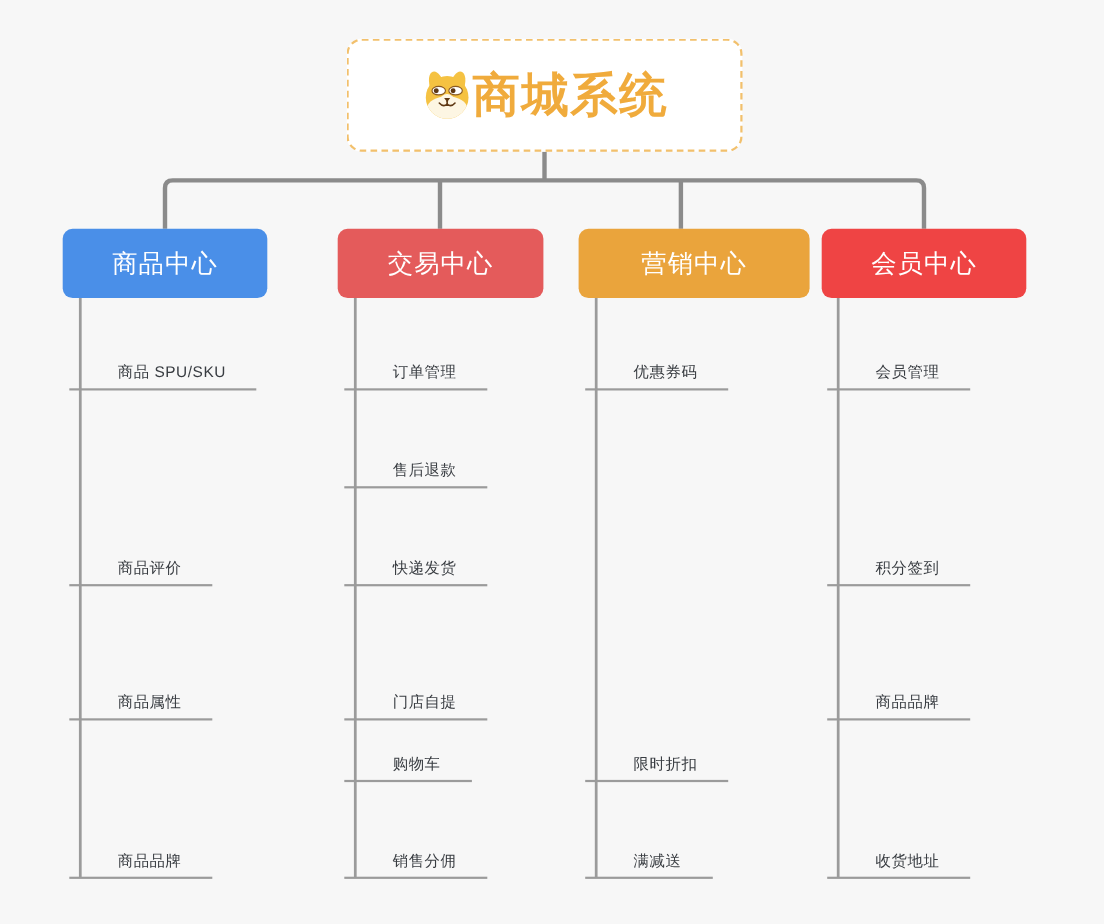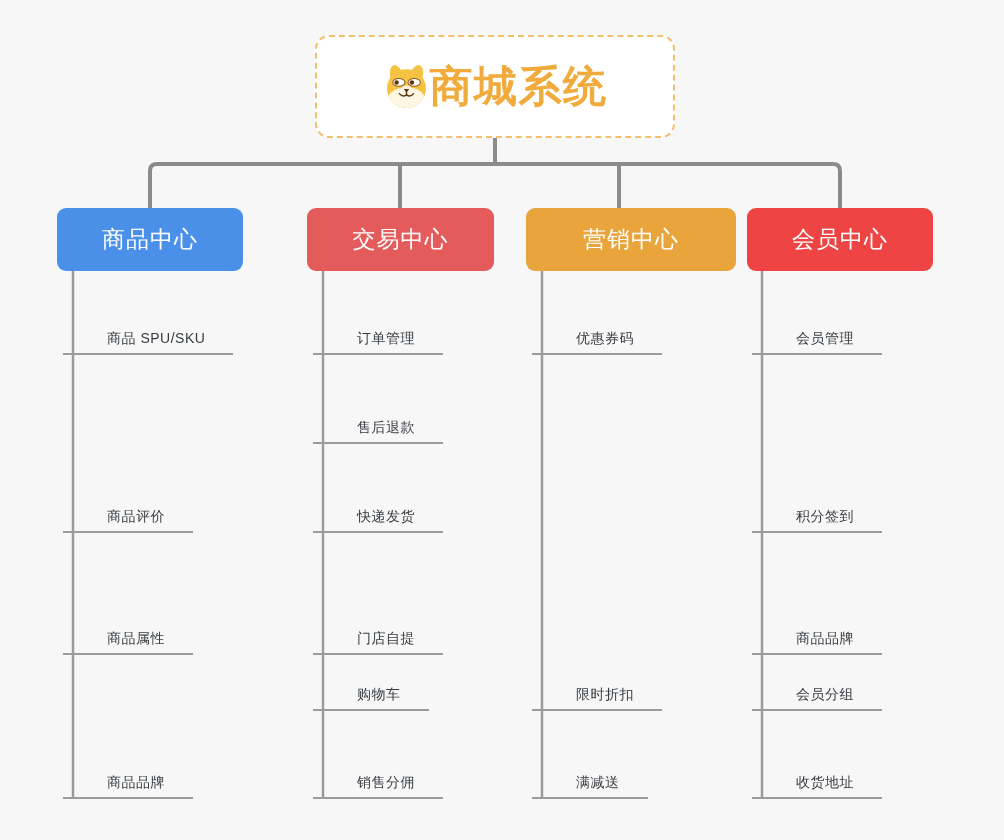--- a/index.html
+++ b/index.html
@@ -118,16 +118,15 @@
   <div class="item c1 r4">购物车</div>
   <div class="item c1 r5">销售分佣</div>
 
   <div class="item c2 r0">优惠券码</div>
   <div class="item c2 r5">满减送</div>
   <div class="item c2 r4">限时折扣</div>
 
   <div class="item c3 r0">会员管理</div>
   <div class="item c3 r2">积分签到</div>
   <div class="item c3 r3">商品品牌</div>
-  <div class="item c3 r4">会员分组</div>
   <div class="item c3 r5">收货地址</div>
 
 </div>
 
 </body></html>

